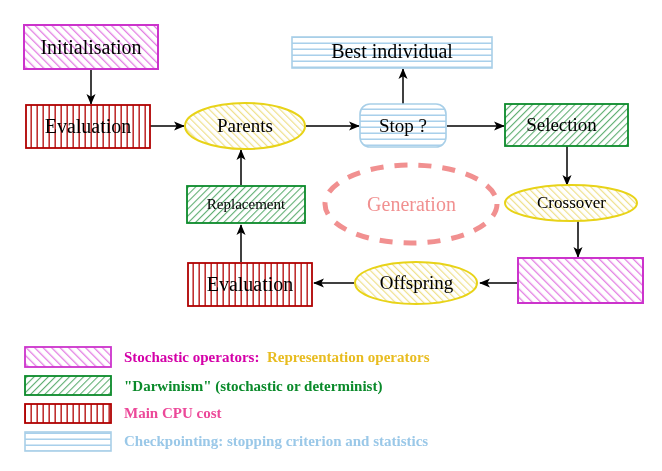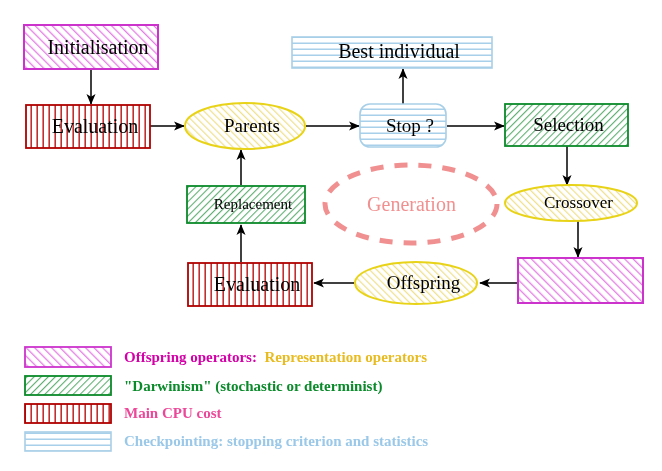--- a/index.html
+++ b/index.html
@@ -12,21 +12,20 @@
   svg#canvas{position:absolute;left:0;top:0;width:662px;height:471px;}
 
   .node-label{
     position:absolute;
     display:flex;align-items:center;justify-content:center;
     text-align:center;
     color:#000000;
     font-family:"Liberation Serif", serif;
     pointer-events:none;
     line-height:1.05;
-    margin-left:7px;
   }
   .lbl-20{font-size:20px;}
   .lbl-19{font-size:19px;}
   .lbl-17{font-size:17px;}
   .lbl-15{font-size:15px;border-radius:16px;}
   .lbl-13{font-size:13.5px;}
 
   .gen-label{
     position:absolute;
     display:flex;align-items:center;justify-content:center;
@@ -149,21 +148,21 @@
   <div class="gen-label" style="left:325px;top:165px;width:173px;height:78px;">Generation</div>
 
   <div class="node-label lbl-17" style="left:505px;top:185px;width:133px;height:36px;">Crossover</div>
 
   <div class="node-label lbl-20" style="left:188px;top:263px;width:124px;height:43px;">Evaluation</div>
 
   <div class="node-label lbl-19" style="left:355px;top:262px;width:123px;height:42px;">Offspring</div>
 
 
   <div class="legend-text lt-magenta" style="left:124px;top:350px;">
-    <span>Offspring operators:</span><span>&nbsp;&nbsp;</span><span class="inline-gold">Representation operators</span>
+    <span>Stochastic operators:</span><span>&nbsp;&nbsp;</span><span class="inline-gold">Representation operators</span>
   </div>
 
   <div class="legend-text lt-green" style="left:124px;top:379px;">"Darwinism" (stochastic or determinist)</div>
 
   <div class="legend-text lt-red" style="left:124px;top:406px;">Main CPU cost</div>
 
   <div class="legend-text lt-blue" style="left:124px;top:434px;">Checkpointing: stopping criterion and statistics</div>
 
 </div>
 

